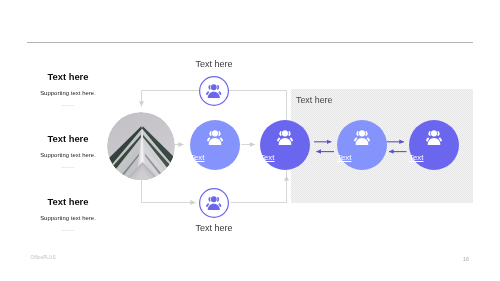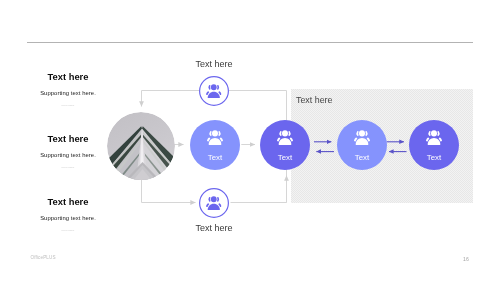--- a/index.html
+++ b/index.html
@@ -27,22 +27,22 @@
   .hatch{position:absolute;left:291px;top:89px;width:182px;height:114px;}
   .hatch-label{position:absolute;left:296px;top:94.5px;font-size:8.9px;color:#464646;line-height:10px;}
 
   
   svg.ov{position:absolute;left:0;top:0;width:500px;height:281px;overflow:visible;}
 
   
   .node{position:absolute;border-radius:50%;}
   .node.fill .ico{position:absolute;left:50%;top:10px;transform:translateX(-50%);
         width:16.17px;height:15.57px;fill:#fff;}
-  .node .cap{position:absolute;left:0;right:0;top:34.7px;text-align:center;
-        font-size:7.9px;color:#fff;line-height:8px;}
+  .node .cap{position:absolute;left:0;right:0;top:34.7px;text-align:left;
+        font-size:7.9px;color:#fff;line-height:8px;text-decoration:underline;}
   .node.ring{background:#fff;box-sizing:border-box;
         display:flex;align-items:center;justify-content:center;}
   .ringstroke{position:absolute;left:0;top:0;width:100%;height:100%;overflow:visible;}
   .ico{display:block;}
 
   .photo{position:absolute;left:107px;top:112px;width:68px;height:68px;border-radius:50%;overflow:hidden;}
 
   .toplabel{position:absolute;width:120px;text-align:center;font-size:9px;color:#3b3b3b;line-height:10px;}
 </style>
 </head>

